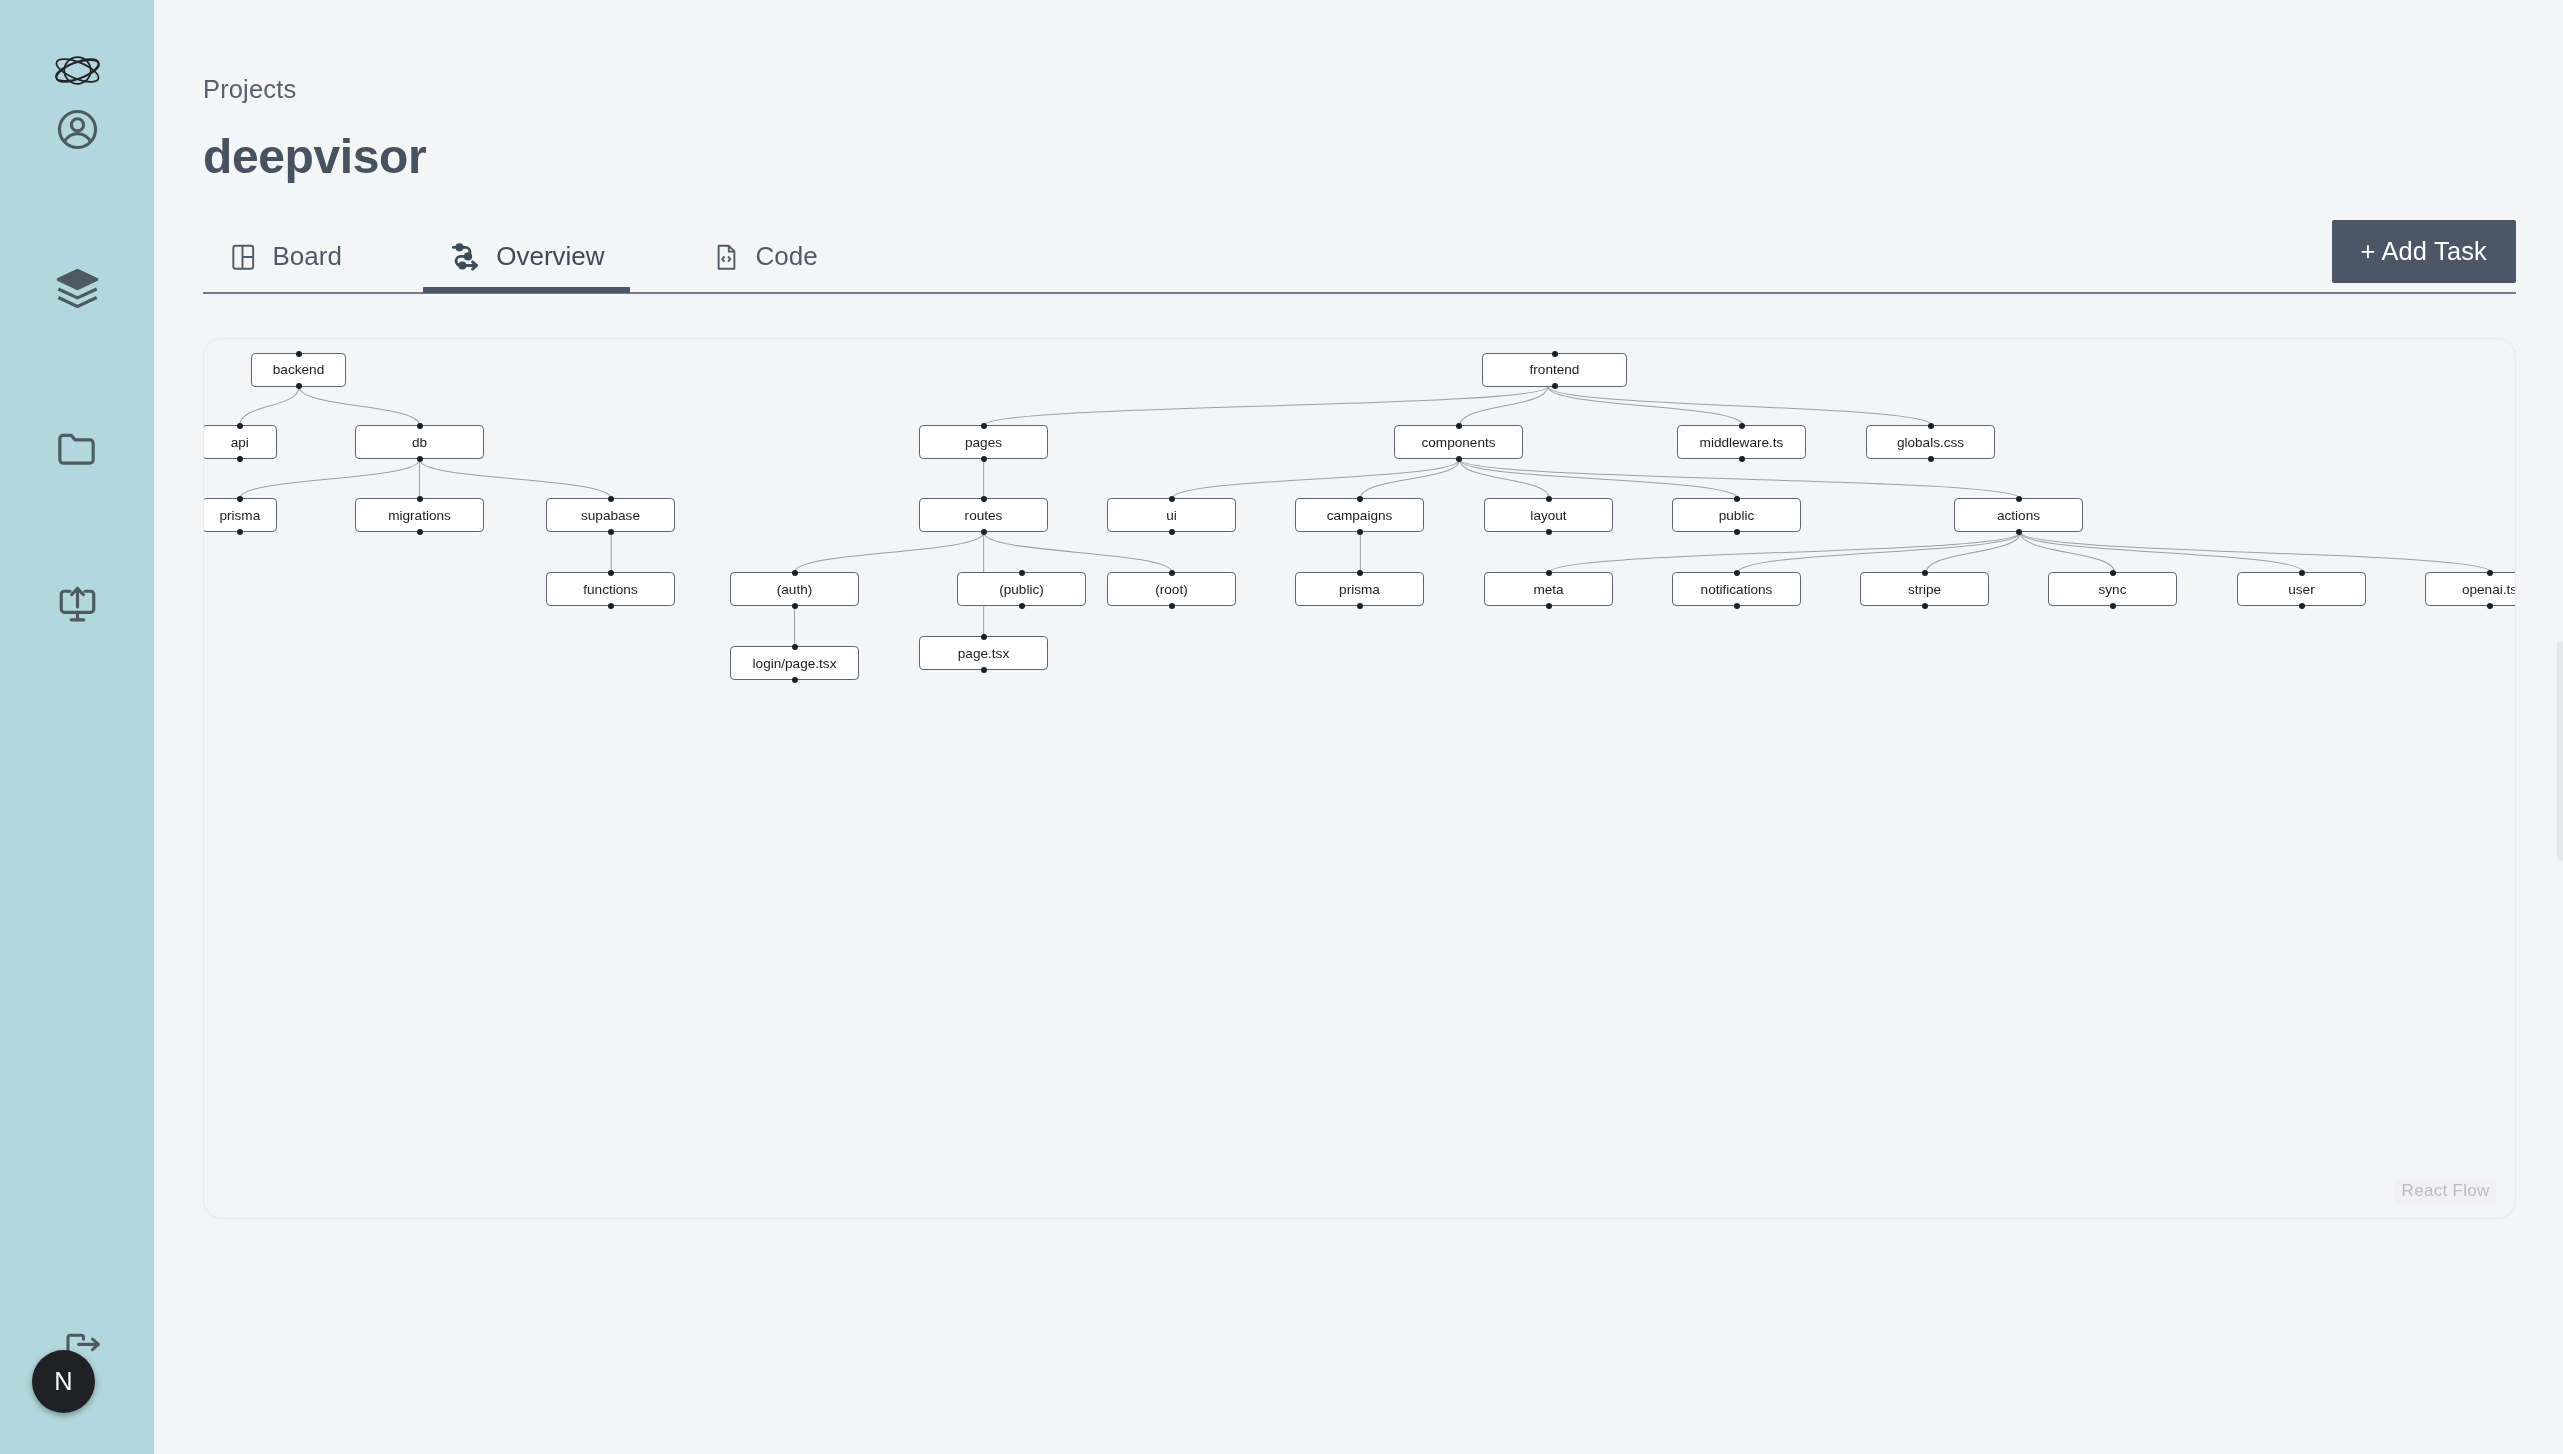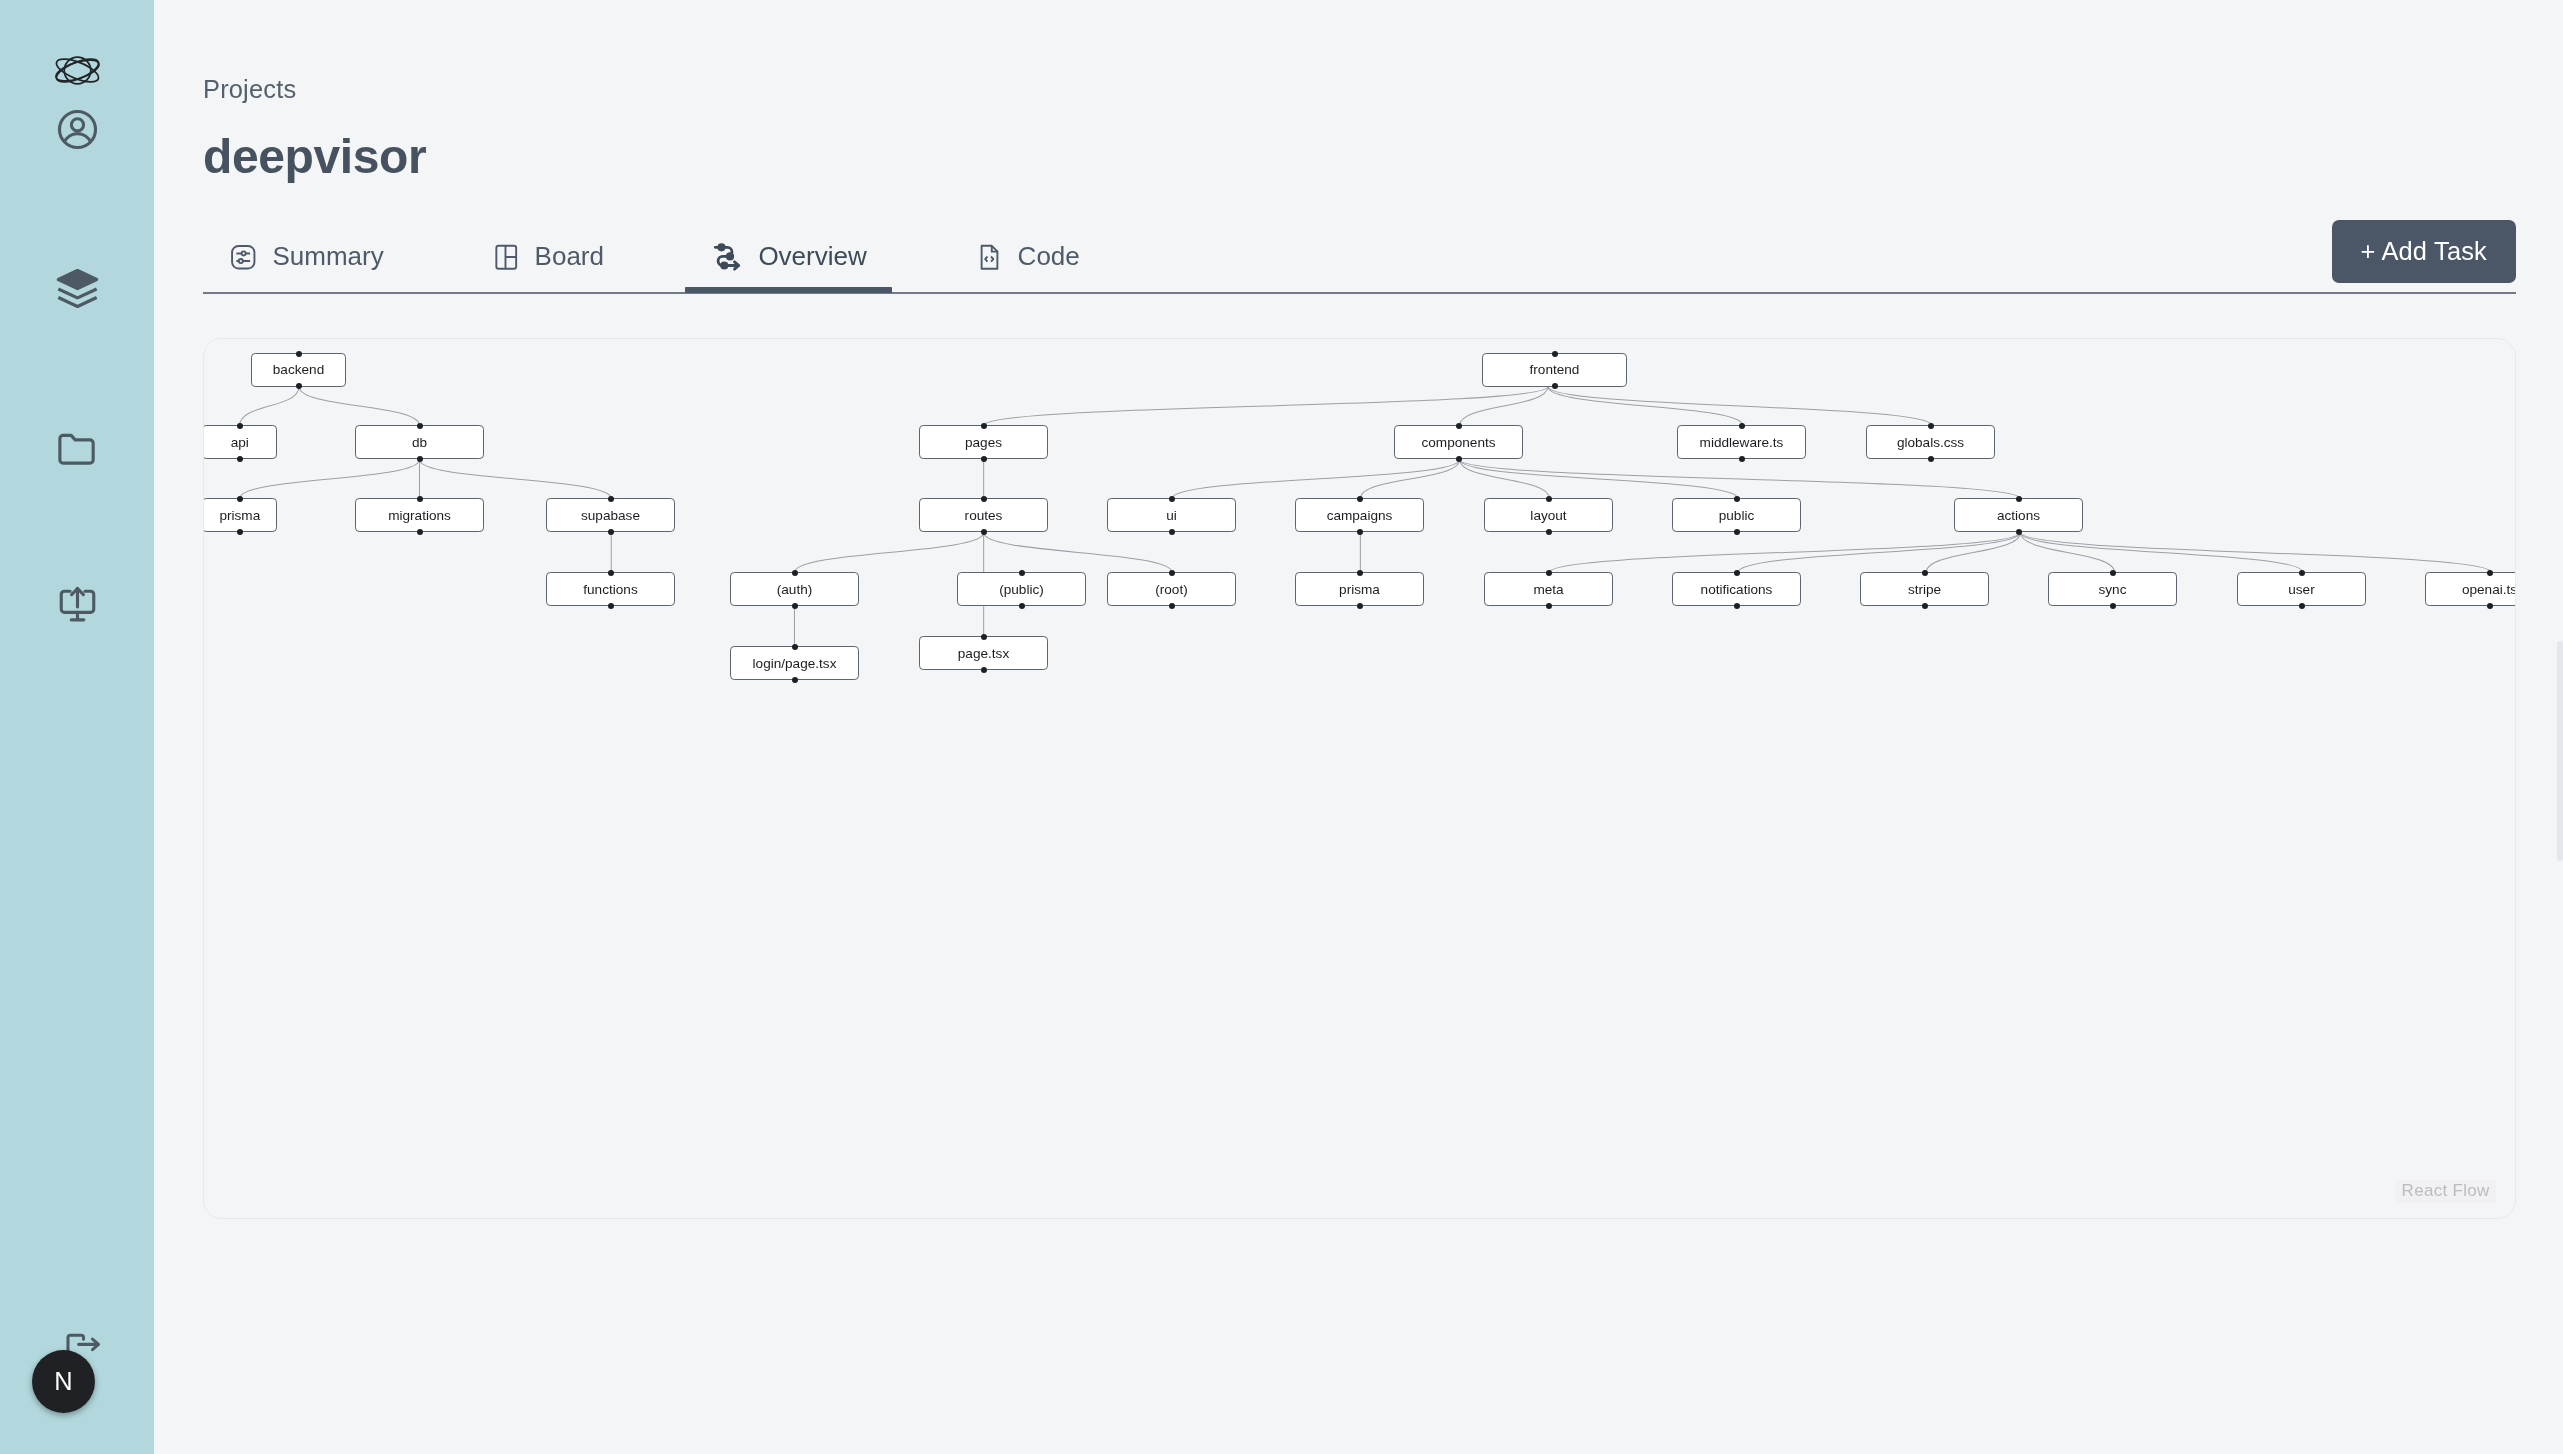--- a/index.html
+++ b/index.html
@@ -70,21 +70,21 @@
     content: ""; position: absolute; left: 0; right: 0; bottom: 0;
     height: 6px; background: #4b5767; border-radius: 0.8px;
   }
   .tabs-rule {
     position: absolute; left: 0; right: 0; top: 72px;
     height: 1.7px; background: #5a6573; opacity: .85;
   }
   .addtask {
     position: absolute; right: 0; top: 0;
     background: #4b5766; color: #fff;
-    border: none; border-radius: 7px;
+    border: none; border-radius: 2px;
     height: 63px; padding: 0 29px;
     font-size: 25.4px; font-family: "Liberation Sans", sans-serif;
     cursor: pointer; letter-spacing: 0.2px;
   }
 
   
   .canvas-wrap {
     margin-top: 40px;
     height: 881px;
     border: 1.7px solid #e8e8ee;
@@ -194,31 +194,20 @@
 
   <section class="main">
 
     <div class="breadcrumb">Projects</div>
     <h1 class="page-title">deepvisor</h1>
 
     <div class="tabrow">
       <div class="tabs-rule"></div>
       <div class="tabs">
 
-        <div class="tab">
-          <span class="ico">
-            <svg width="30.5" height="30.5" viewBox="0 0 24 24" fill="none" stroke="#4e5a69" stroke-width="1.5">
-              <rect x="3.2" y="3.2" width="17.6" height="17.6" rx="5"></rect>
-              <path d="M6.6 9h4.2M13.6 9h3.8M6.6 15h2.2M11.6 15h5.8"></path>
-              <circle cx="12.3" cy="9" r="1.6"></circle>
-              <circle cx="10.1" cy="15" r="1.6"></circle>
-            </svg>
-          </span>
-          <span>Summary</span>
-        </div>
 
         <div class="tab">
           <span class="ico">
             <svg width="30.5" height="30.5" viewBox="0 0 24 24" fill="none" stroke="#4e5a69" stroke-width="1.5">
               <rect x="4.2" y="3" width="15.6" height="18" rx="1.8"></rect>
               <path d="M11.4 3v18M11.4 11.8h8.4"></path>
             </svg>
           </span>
           <span>Board</span>
         </div>

